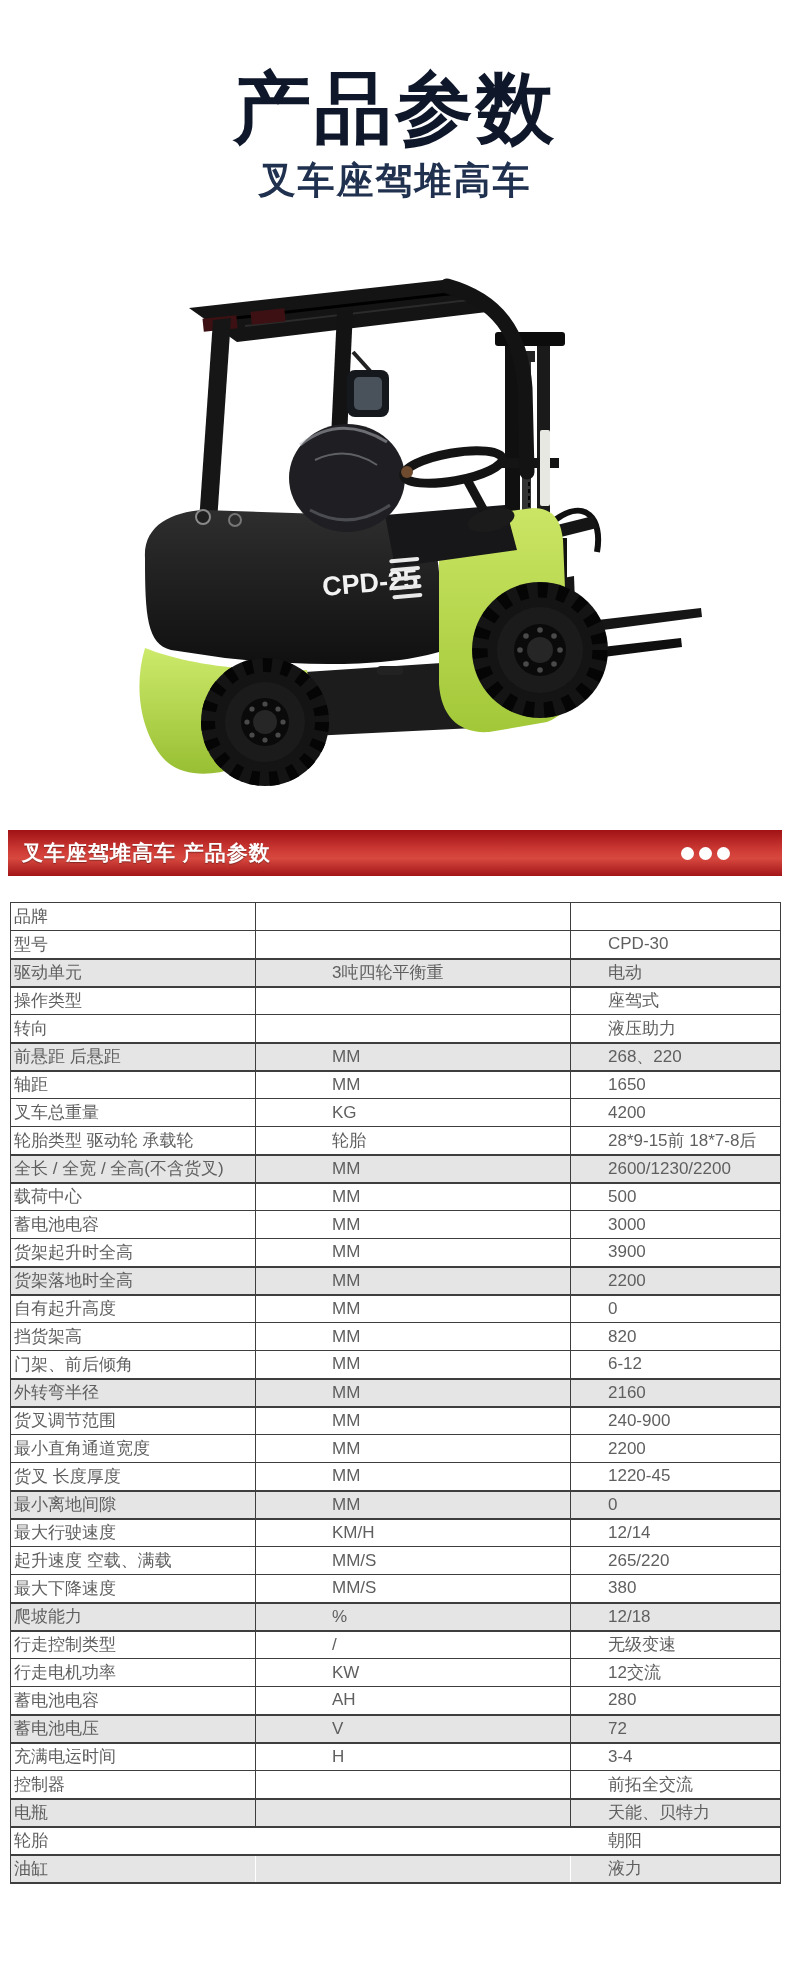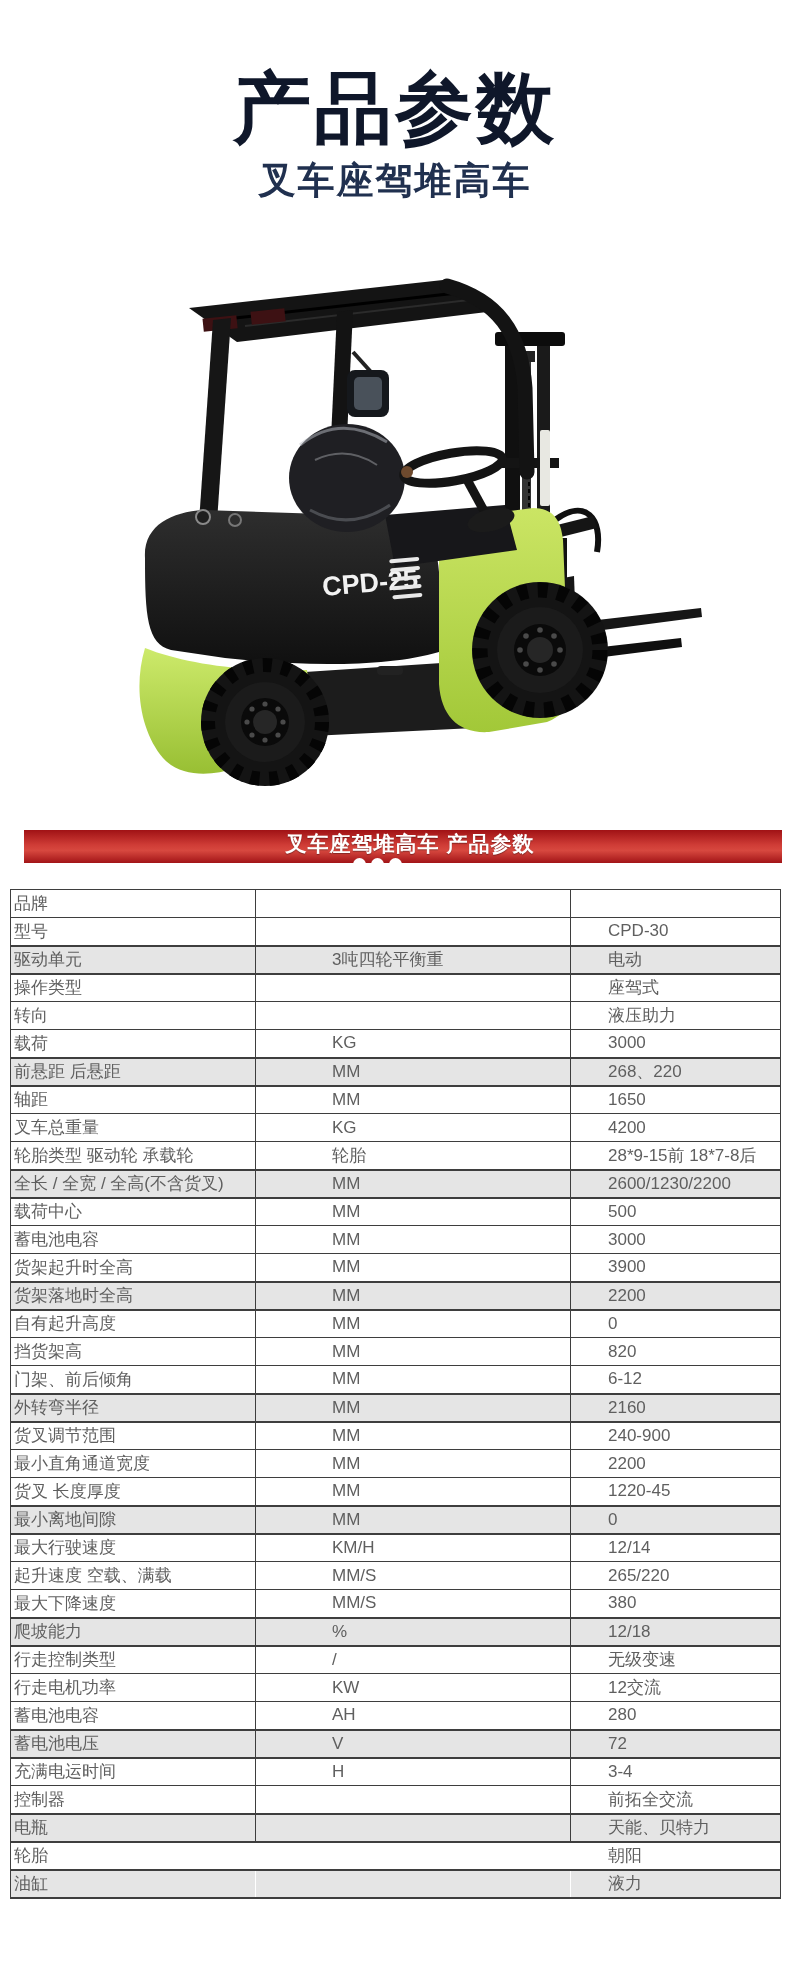--- a/index.html
+++ b/index.html
@@ -17,23 +17,23 @@
   .page-subtitle {
     margin-top:2px; font-size:37px; font-weight:700; letter-spacing:2px;
     color:#20304f;
     font-family:Liberation Mono, monospace;
   }
   
   .figure-wrap { margin-top:14px; height:604px; text-align:center; }
   .figure-wrap svg { display:inline-block; }
   
   .section-bar {
-    margin:6px 8px 0 24px; height:33px;
+    margin:6px 8px 0 8px; height:46px;
     background:linear-gradient(180deg,#a01215 0%,#cf3c36 45%,#d7483f 62%,#a21417 100%);
-    display:flex; align-items:center; justify-content:space-between;flex-direction:column;
+    display:flex; align-items:center; justify-content:space-between;
   }
   .section-bar-title {
     color:#ffffff; font-size:21px; font-weight:700; letter-spacing:1px;
     padding-left:14px; text-shadow:0 1px 1px rgba(0,0,0,.35);
   }
   .dots { display:flex; gap:5px; margin-right:52px; }
   .dot { width:13px; height:13px; border-radius:50%; background:#ffffff; }
   
   .spec-table {
     margin:26px 10px 0 10px; width:770px;
@@ -230,25 +230,20 @@
       <tr>
         <td class="col-label">操作类型</td>
         <td class="col-unit"></td>
         <td class="col-value">座驾式</td>
       </tr>
       <tr>
         <td class="col-label">转向</td>
         <td class="col-unit"></td>
         <td class="col-value">液压助力</td>
       </tr>
-      <tr>
-        <td class="col-label">载荷</td>
-        <td class="col-unit">KG</td>
-        <td class="col-value">3000</td>
-      </tr>
       <tr class="shaded">
         <td class="col-label">前悬距 后悬距</td>
         <td class="col-unit">MM</td>
         <td class="col-value">268、220</td>
       </tr>
       <tr>
         <td class="col-label">轴距</td>
         <td class="col-unit">MM</td>
         <td class="col-value">1650</td>
       </tr>

